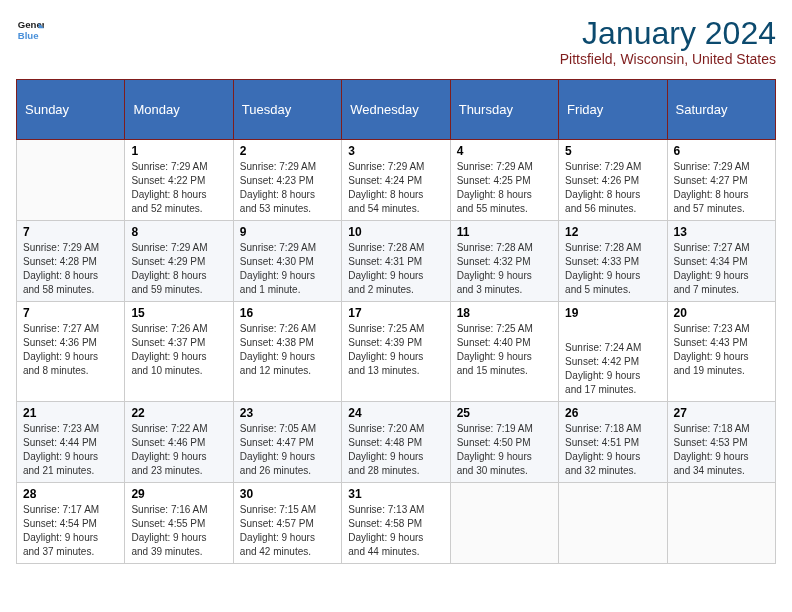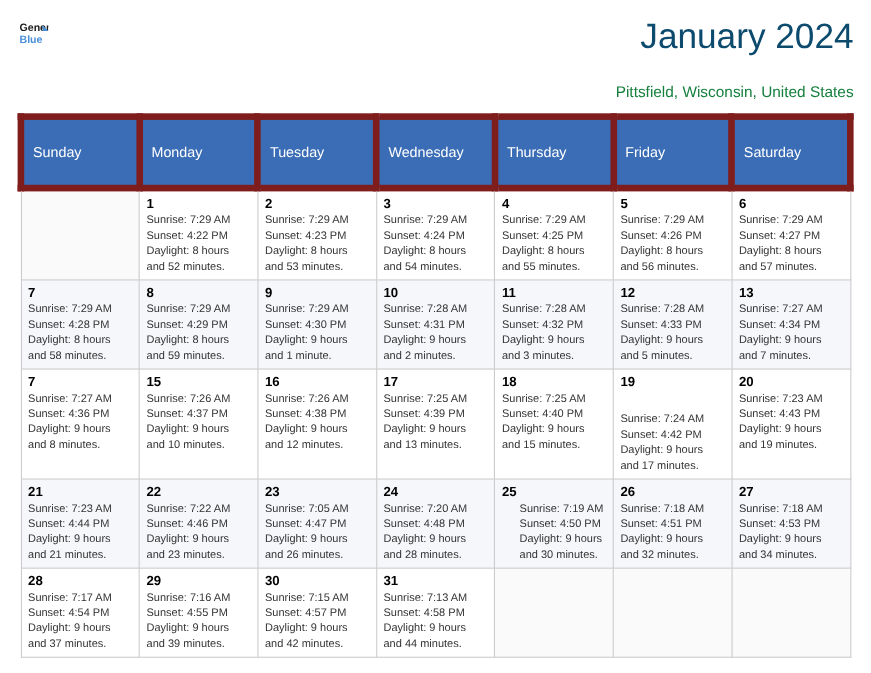--- a/index.html
+++ b/index.html
@@ -29,36 +29,35 @@
       text-align: right;
     }
     .month-title {
       font-size: 32px;
       font-weight: 300;
       color: #0c4a6e;
       line-height: 1.1;
     }
     .location {
       font-size: 14px;
-      color: #15803d;
-      margin-top: 24px;
+      color: #7f1d1d;
     }
     table {
       width: 100%;
       border-collapse: collapse;
       font-size: 11px;
     }
     thead tr th {
       background-color: #3a6db5;
       color: #fff;
       padding: 22px 8px;
       text-align: left;
       font-size: 13px;
       font-weight: normal;
-      border: 6px solid #7f1d1d;
+      border: 1px solid #7f1d1d;
     }
     tbody tr td {
       border: 1px solid #ccc;
       vertical-align: top;
       padding: 4px 6px;
       width: 14.28%;
       min-height: 80px;
       background: #fff;
     }
     tbody tr:nth-child(even) td {
@@ -280,21 +279,21 @@
         </td>
         <td>
           <span class="day-number">24</span>
           <div class="day-info" style="white-space: pre-line;">Sunrise: 7:20 AM
 Sunset: 4:48 PM
 Daylight: 9 hours
 and 28 minutes.</div>
         </td>
         <td>
           <span class="day-number">25</span>
-          <div class="day-info" style="white-space: pre-line; margin-left: 16px;">Sunrise: 7:19 AM
+          <div class="day-info" style="white-space: pre-line;">Sunrise: 7:19 AM
 Sunset: 4:50 PM
 Daylight: 9 hours
 and 30 minutes.</div>
         </td>
         <td>
           <span class="day-number">26</span>
           <div class="day-info" style="white-space: pre-line;">Sunrise: 7:18 AM
 Sunset: 4:51 PM
 Daylight: 9 hours
 and 32 minutes.</div>

